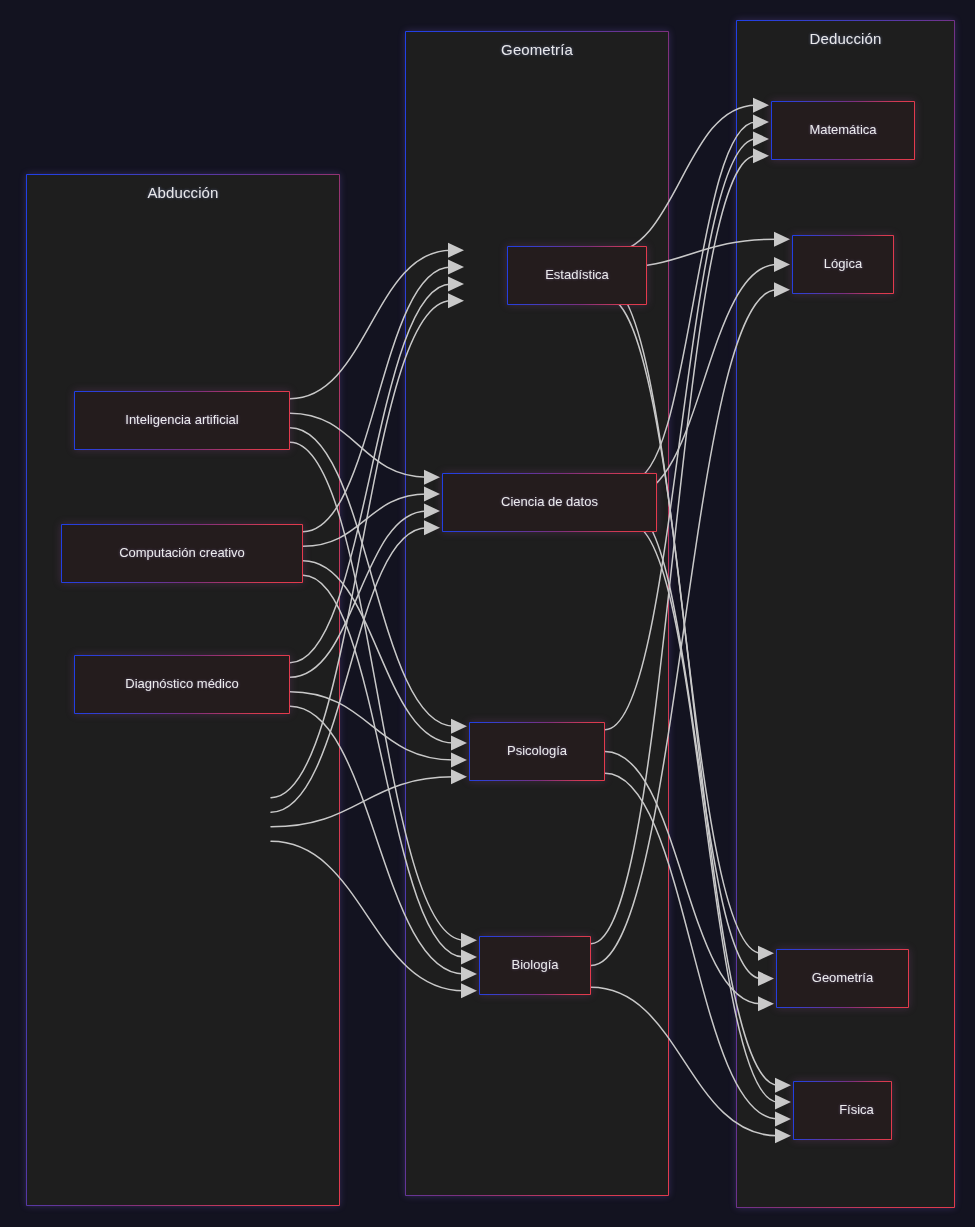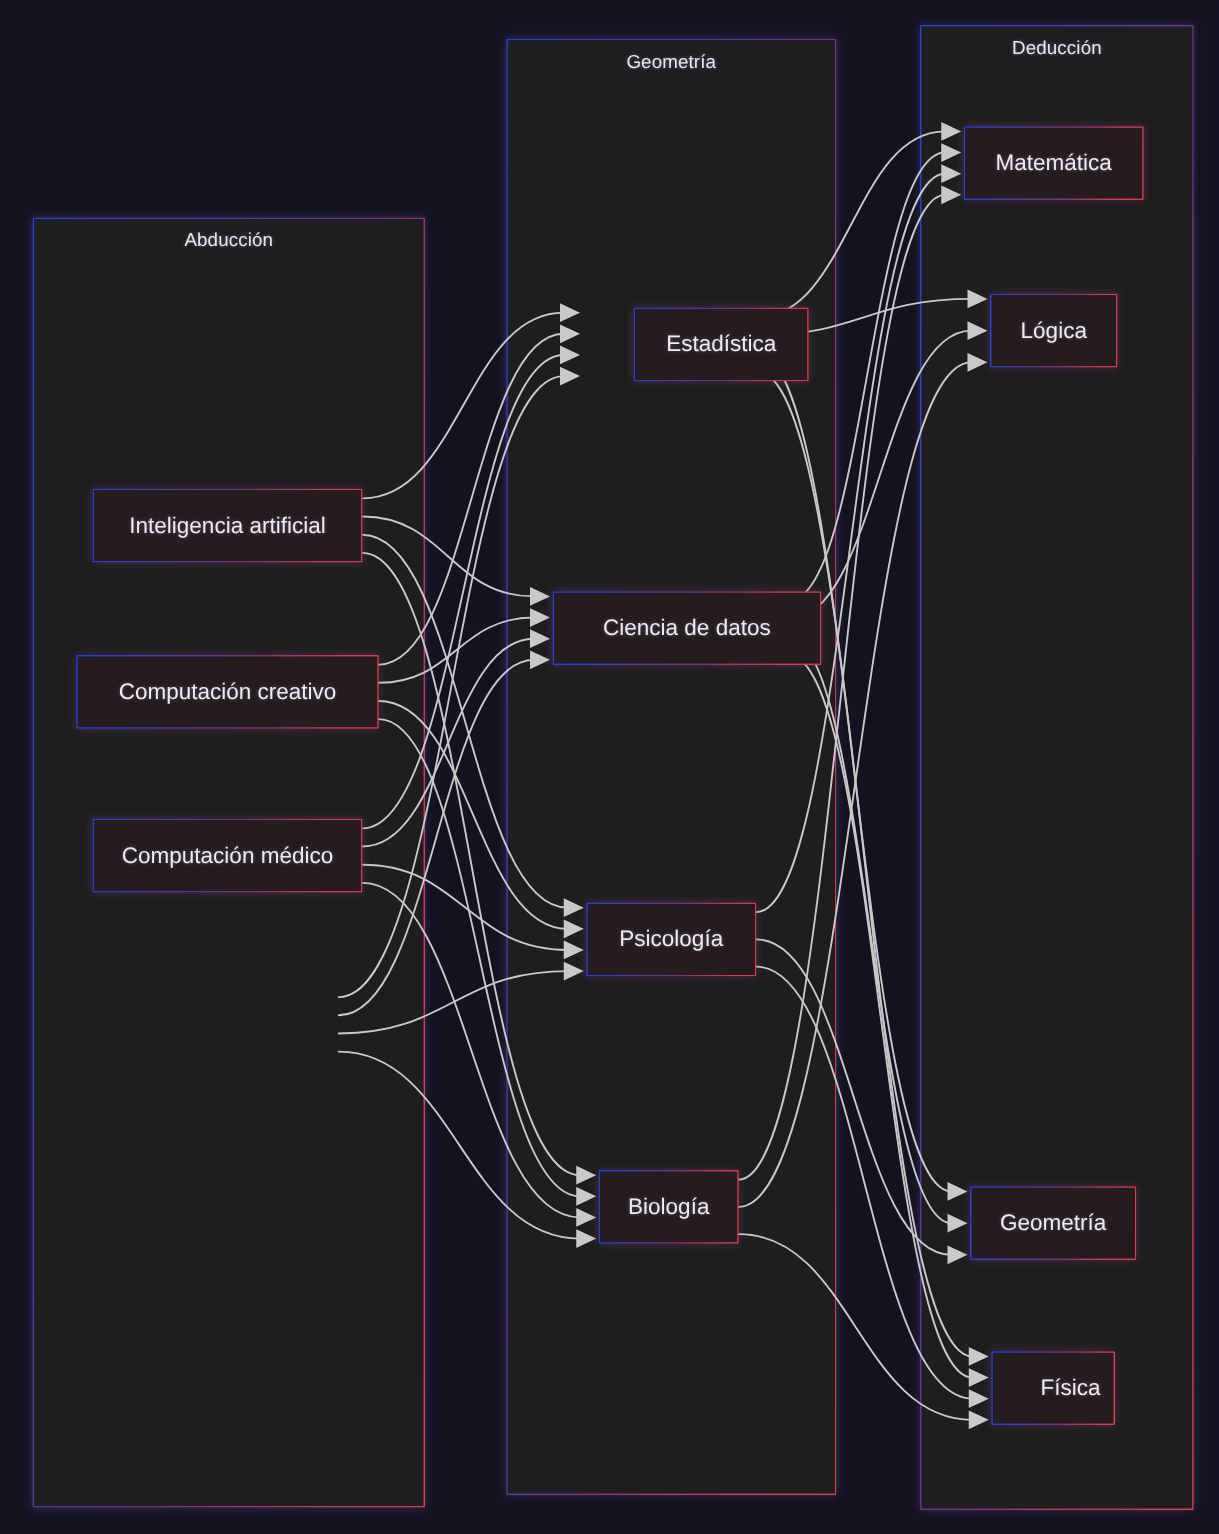--- a/index.html
+++ b/index.html
@@ -61,21 +61,21 @@
     background-image:
       linear-gradient(#241c1d, #241c1d),
       linear-gradient(97deg, #1f3fe6 0%, #3a3ec8 20%, #7c2f7e 55%, #d63a50 84%, #e53a4c 100%);
     background-origin: border-box;
     background-clip: padding-box, border-box;
     box-shadow: 0 0 8px rgba(150,80,150,0.30);
     z-index: 3;
   }
   .node-label {
     color: #ececed;
-    font-size: 18px;
+    font-size: 13px;
     line-height: 1.1;
     white-space: nowrap;
     text-shadow: 0 0 3px rgba(190,160,255,0.40);
   }
   #edges {
     position: absolute;
     left: 0;
     top: 0;
     width: 975px;
     height: 1227px;
@@ -158,21 +158,21 @@
     <div class="cluster" style="left: 736px; top: 20px; width: 219px; height: 1188px; padding-left: 36px;">
       <div class="cluster-title">Deducción</div>
     </div>
     <div class="node" style="left: 74px; top: 391px; width: 216px; height: 59px;">
       <span class="node-label">Inteligencia artificial</span>
     </div>
     <div class="node" style="left: 61px; top: 524px; width: 242px; height: 59px;">
       <span class="node-label">Computación creativo</span>
     </div>
     <div class="node" style="left: 74px; top: 655px; width: 216px; height: 59px;">
-      <span class="node-label">Computación médico</span>
+      <span class="node-label">Diagnóstico médico</span>
     </div>
     <div class="node" style="left: 466px; top: 246px; width: 140px; height: 59px; margin-left: 41px;">
       <span class="node-label">Estadística</span>
     </div>
     <div class="node" style="left: 442px; top: 473px; width: 215px; height: 59px;">
       <span class="node-label">Ciencia de datos</span>
     </div>
     <div class="node" style="left: 469px; top: 722px; width: 136px; height: 59px;">
       <span class="node-label">Psicología</span>
     </div>

